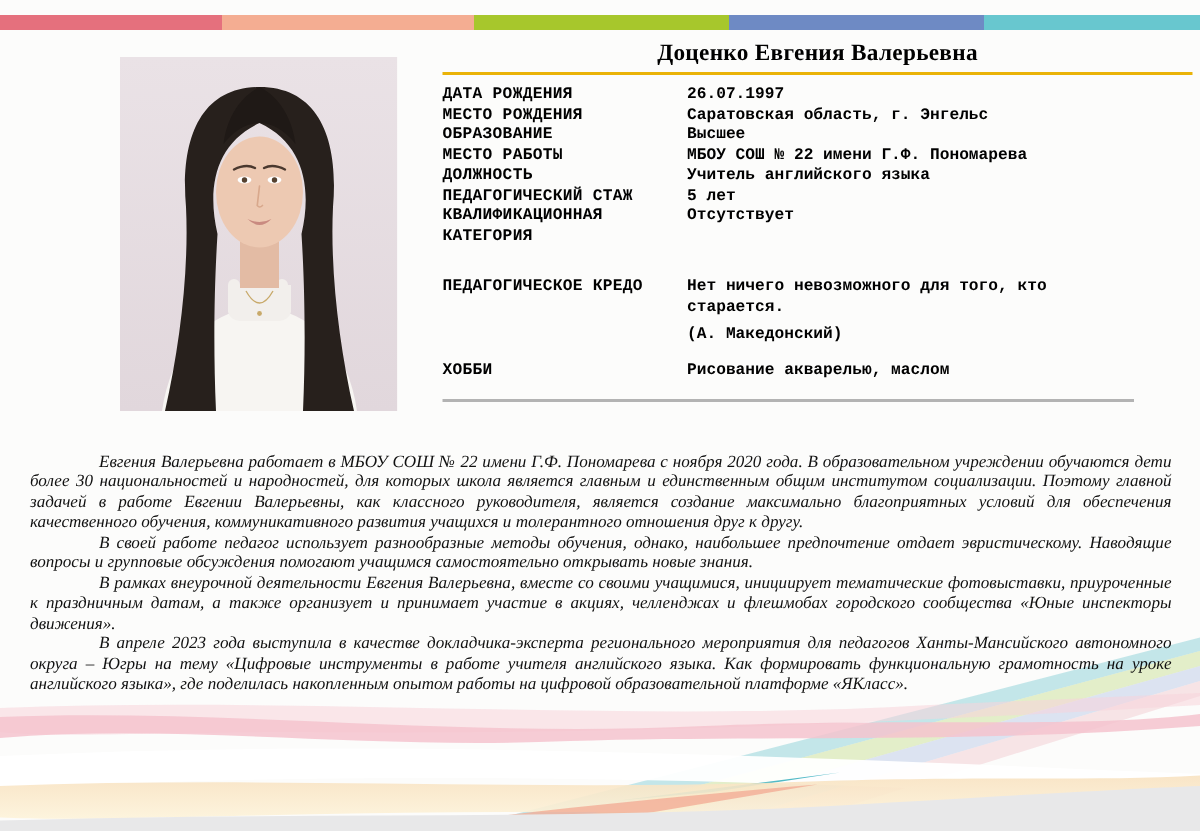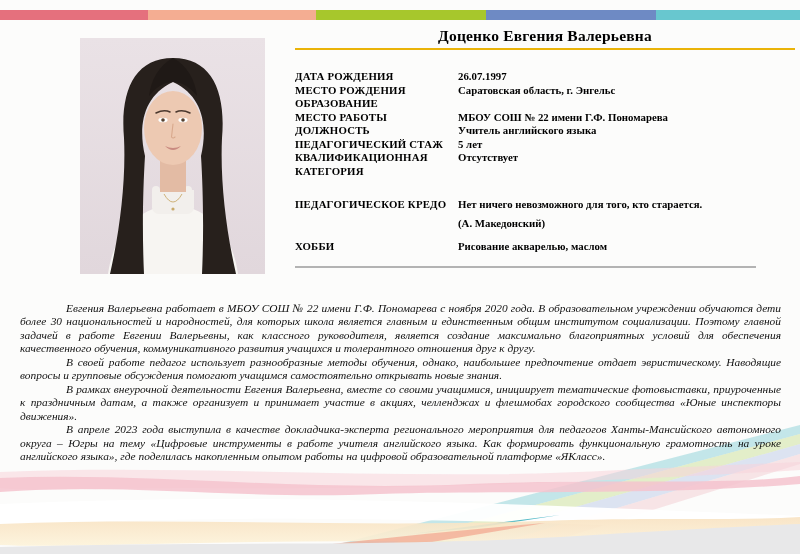--- a/index.html
+++ b/index.html
@@ -13,21 +13,21 @@
   .top-strip .seg{display:block;height:100%;}
   
   .photo{position:absolute;left:80px;top:38px;width:185px;height:236px;overflow:hidden;}
   .photo svg{display:block;width:100%;height:100%;}
   
   .right-col{position:absolute;left:295px;top:27px;width:500px;}
   .page-title{
     text-align:center;font-weight:bold;font-size:15.5px;letter-spacing:.2px;
     padding-bottom:3px;border-bottom:2px solid #eab308;color:#000;
   }
-  .info-table{position:absolute;left:295px;top:70px;width:461px;font-size:10.8px;font-weight:bold;line-height:13.5px;color:#000;}
+  .info-table{position:absolute;left:295px;top:57px;width:461px;font-size:10.8px;font-weight:bold;line-height:13.5px;color:#000;font-family:Liberation Mono, monospace;}
   .row{display:flex;align-items:flex-start;}
   .lbl{width:163px;flex:0 0 163px;letter-spacing:.2px;}
   .val{flex:1;}
   .row.credo{margin-top:20px;}
   .credo-attribution{margin-top:5px;}
   .row.hobby{margin-top:10px;justify-content:center;}
   .divider{position:absolute;left:295px;top:266px;width:461px;height:2px;background:#b3b3b3;}
   
   .bio{
     position:absolute;left:20px;top:282px;width:761px;z-index:1;
@@ -99,20 +99,21 @@
   <div class="row">
     <div class="lbl">ДАТА РОЖДЕНИЯ</div>
     <div class="val">26.07.1997</div>
   </div>
   <div class="row">
     <div class="lbl">МЕСТО РОЖДЕНИЯ</div>
     <div class="val">Саратовская область, г. Энгельс</div>
   </div>
   <div class="row">
     <div class="lbl">ОБРАЗОВАНИЕ</div>
+    <div class="val">Высшее</div>
   </div>
   <div class="row">
     <div class="lbl">МЕСТО РАБОТЫ</div>
     <div class="val">МБОУ СОШ № 22 имени Г.Ф. Пономарева</div>
   </div>
   <div class="row">
     <div class="lbl">ДОЛЖНОСТЬ</div>
     <div class="val">Учитель английского языка</div>
   </div>
   <div class="row">

